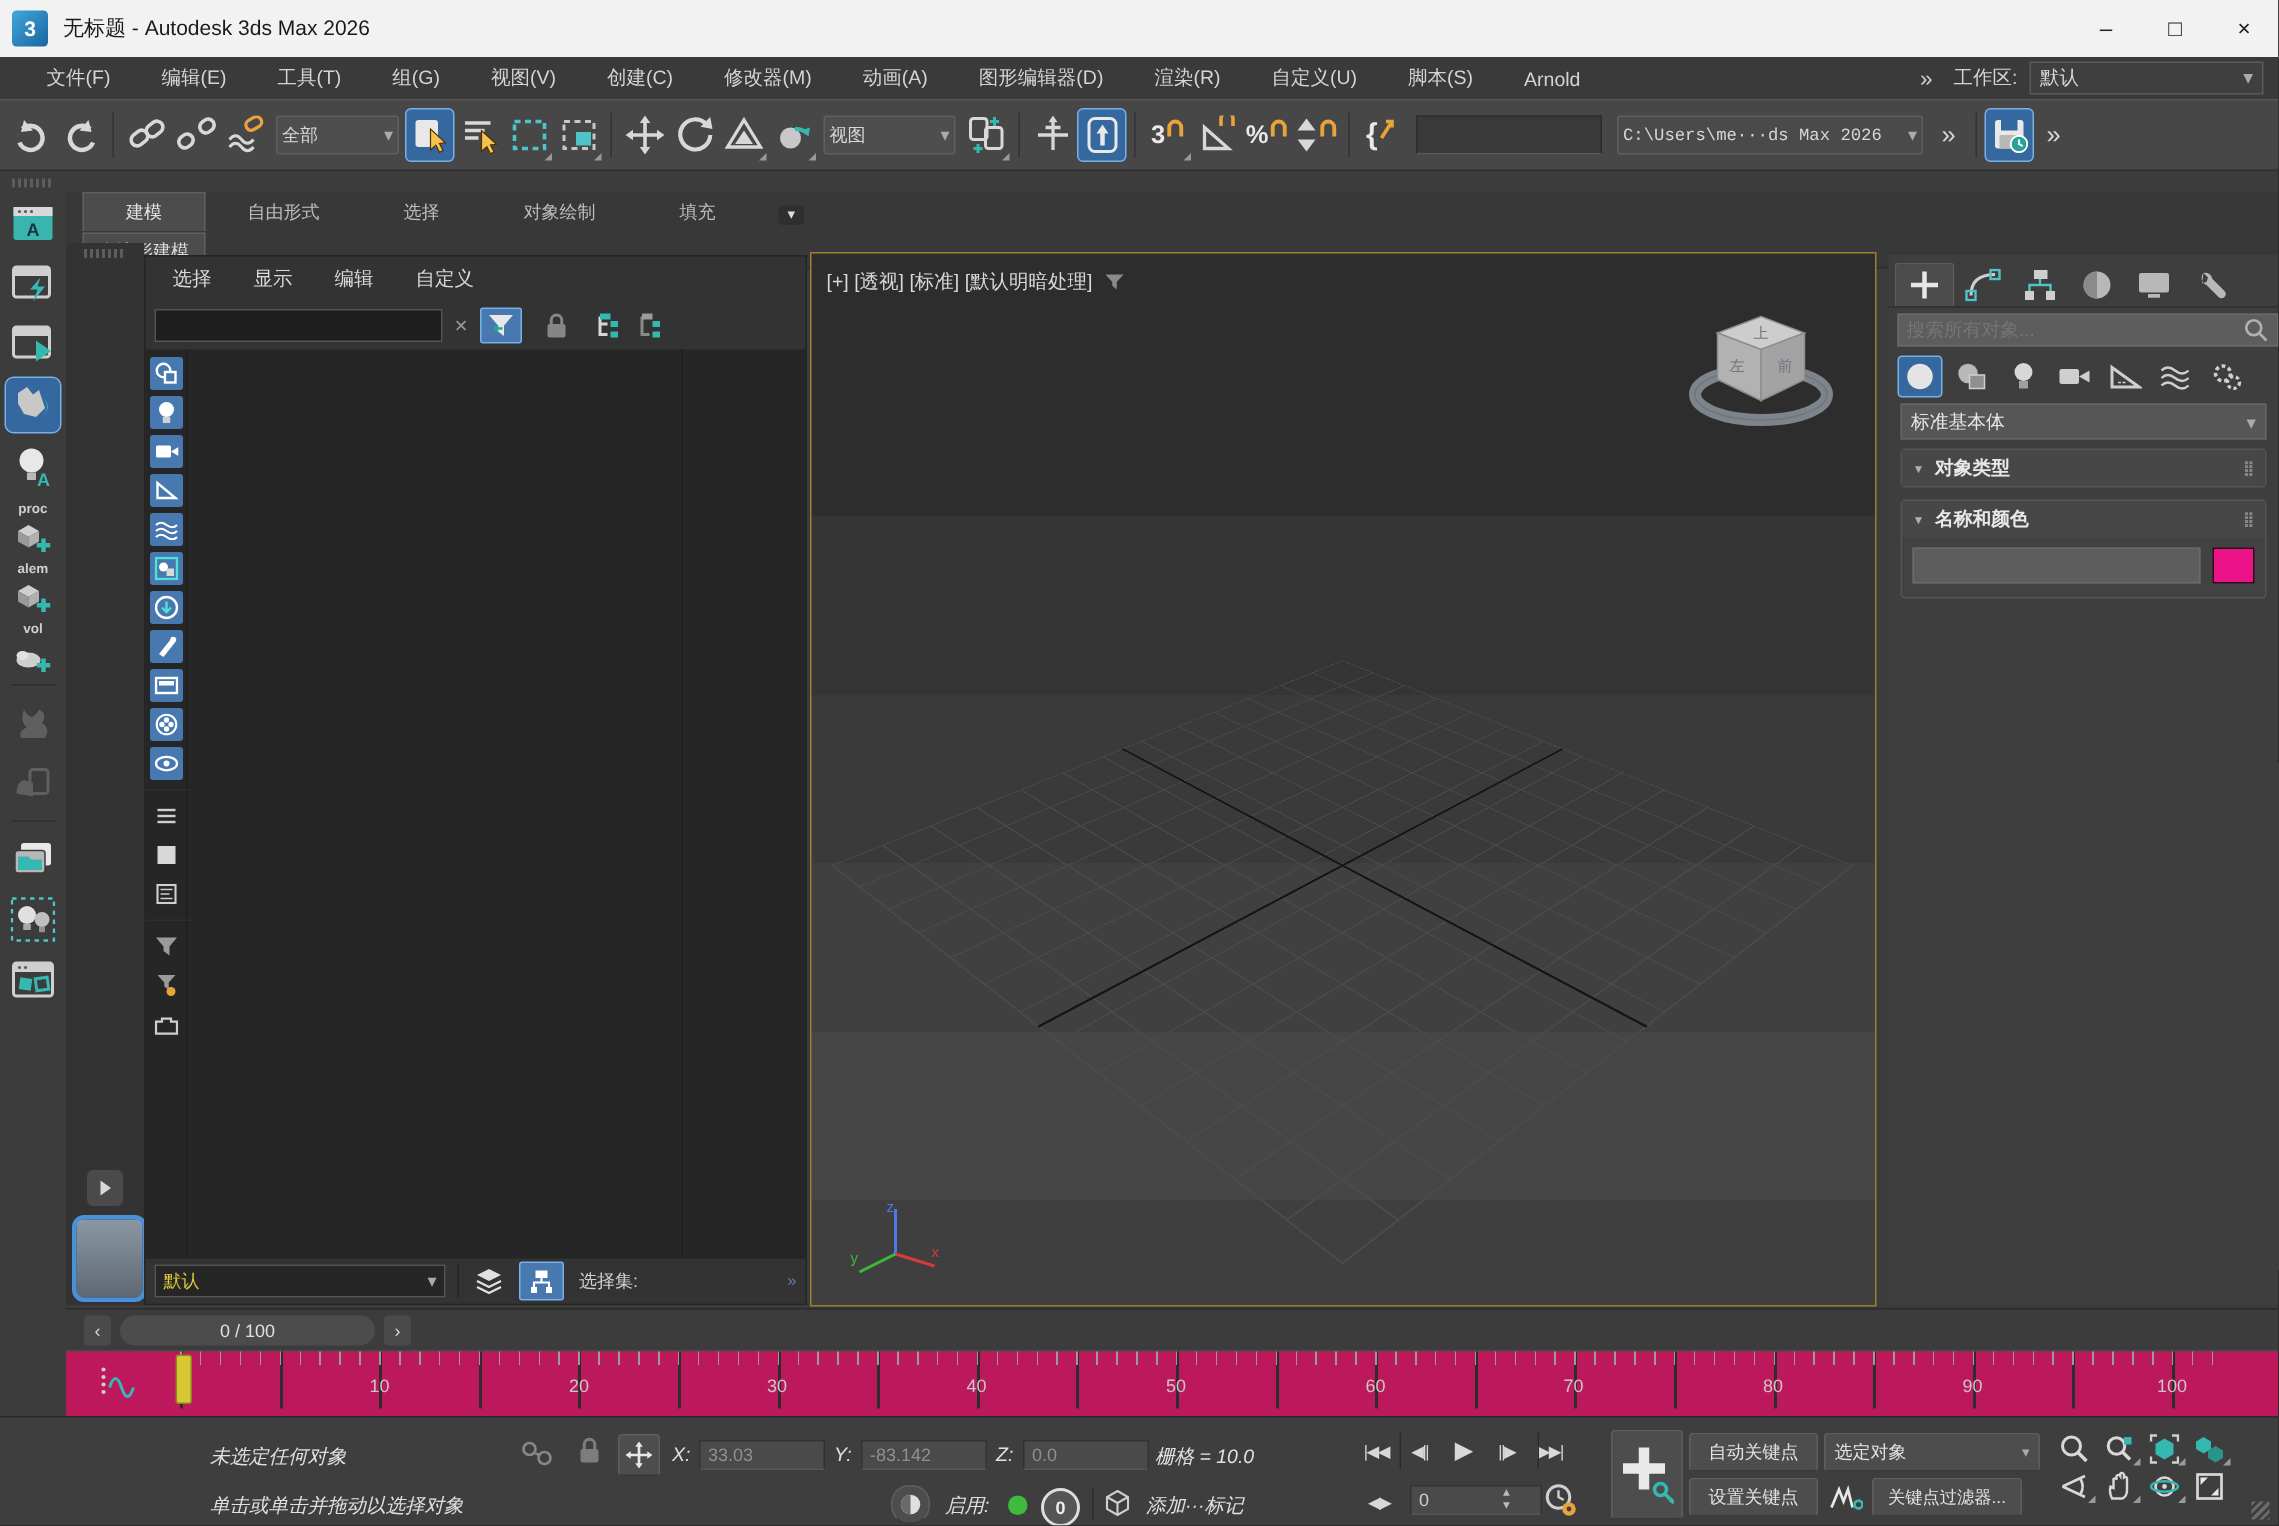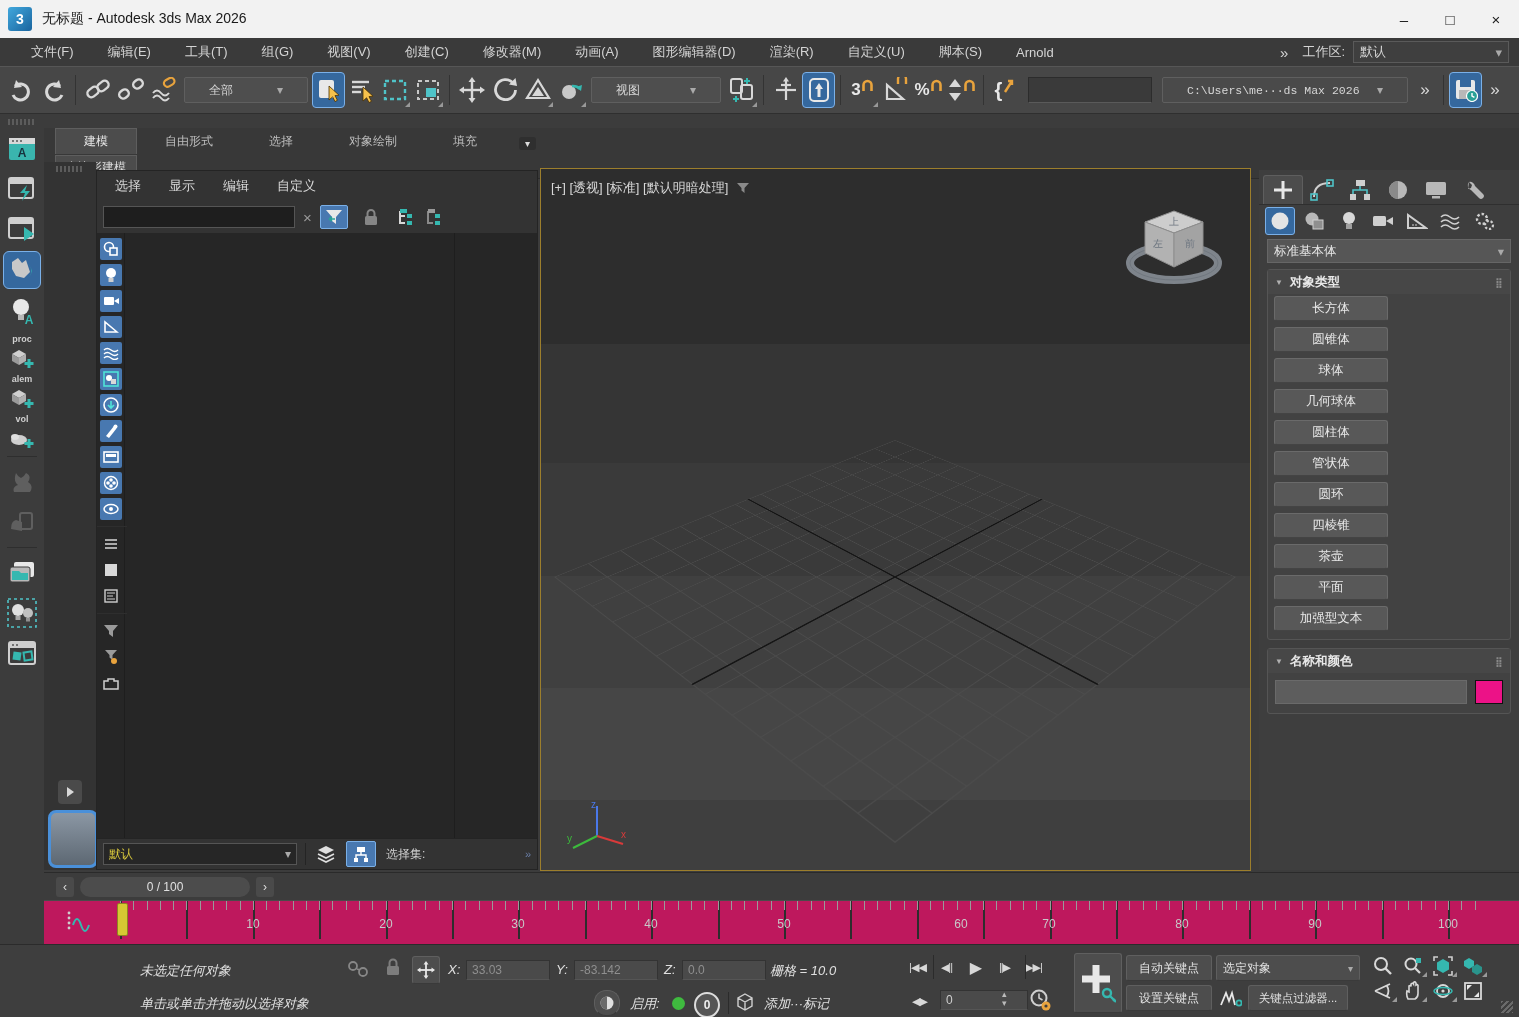--- a/index.html
+++ b/index.html
@@ -20,21 +20,21 @@
   .menubar{position:absolute;left:0;top:38px;right:0;height:28px;background:#3a3a3a;display:flex;align-items:center;padding-left:14px;color:#d4d4d4;font-size:13px;}
   .menu-item{padding:0 17px;height:28px;display:flex;align-items:center;}
   .mright{margin-left:auto;display:flex;align-items:center;padding-right:10px;}
   .ws-combo{width:142px;height:20px;background:#3f3f3f;border:1px solid #5a5a5a;display:flex;align-items:center;padding:0 6px;margin-left:8px;justify-content:space-between;}
 
   
   .toolbar{position:absolute;left:0;top:66px;right:0;height:46px;background:#474747;border-top:1px solid #565656;border-bottom:1px solid #2f2f2f;display:flex;align-items:center;padding:0 4px;}
   .tico{width:33px;height:36px;display:flex;align-items:center;justify-content:center;position:relative;flex:none;}
   .tico.active{background:#35689e;border:1px solid #7ab0e8;border-radius:4px;width:31px;height:34px;}
   .tsep{width:1px;height:30px;background:#333;margin:0 5px;flex:none;}
-  .tcombo{height:24px;background:#4e4e4e;border:1px solid #5f5f5f;border-radius:2px;display:flex;align-items:center;padding:0 24px;margin:0 4px;justify-content:space-between;flex:none;}
+  .tcombo{height:24px;background:#4e4e4e;border:1px solid #5f5f5f;border-radius:2px;display:flex;align-items:center;padding:0 3px;margin:0 4px;justify-content:space-between;flex:none;}
   .t-field{width:118px;height:22px;background:#3a3a3a;border:1px solid #2c2c2c;border-bottom-color:#5a5a5a;margin:0 6px;flex:none;}
   .fl::after{content:"";position:absolute;right:1px;bottom:1px;border-left:5px solid transparent;border-bottom:5px solid #999;}
   .snaptxt{font-size:17px;font-weight:bold;color:#e8e8e8;}
 
   
   .ribbon{position:absolute;left:0;top:112px;right:0;height:50px;background:#383838;border-bottom:1px solid #2c2c2c;margin-top:16px;}
   .rtabs{display:flex;height:26px;padding-left:55px;align-items:flex-end;color:#bdbdbd;}
   .rtab{padding:4px 28px;}
   .rtab.on{background:#4c4c4c;border:1px solid #5e5e5e;border-bottom:none;color:#e4e4e4;}
   .rcollapse{margin-left:14px;margin-bottom:4px;background:#2f2f2f;border-radius:3px;padding:1px 6px;color:#ddd;font-size:10px;}
@@ -742,20 +742,27 @@
             <rect x="2" y="2" width="20" height="13" rx="1.5" fill="#b8b8b8"></rect>
             <rect x="8" y="16" width="8" height="2.5" fill="#b8b8b8"></rect>
           </svg>
         </div>
       <div class="cp-tab">
           <svg width="22" height="22">
             <path d="M6 3 a5 5 0 0 0 2 8 l8 8 a2.6 2.6 0 0 0 4 -4 l-8 -8 a5 5 0 0 0 -6 -4 l3 3 -1 3 -3 1z" fill="#b8b8b8"></path>
           </svg>
         </div>
     </div>
+    <div class="cp-search">
+      <input class="cp-sinput" placeholder="搜索所有对象..." style="">
+      <svg width="18" height="18" style="margin-left:-24px;">
+          <circle cx="7.5" cy="7.5" r="5" fill="none" stroke="#b0b0b0" stroke-width="1.8"></circle>
+          <line x1="11" y1="11" x2="16" y2="16" stroke="#b0b0b0" stroke-width="1.8"></line>
+        </svg>
+    </div>
     <div class="cp-cats">
       <div class="cp-cat on">
           <svg width="20" height="20">
             <circle cx="10" cy="10" r="8.5" fill="#e4e4e4"></circle>
           </svg>
         </div>
       <div class="cp-cat">
           <svg width="22" height="20">
             <circle cx="8" cy="8" r="6.5" fill="#b8b8b8"></circle>
             <rect x="9" y="9" width="10" height="9" fill="#8f8f8f" stroke="#cfcfcf"></rect>
@@ -793,33 +800,20 @@
     </div>
     <div class="cp-drop">
       <span>标准基本体</span>
         <span style="color:#aaa;">▾</span>
     </div>
     <div class="roll">
       <div class="roll-hd">
         <span style="font-size:8px;color:#b0b0b0;">▼</span>
         <span>对象类型</span>
         <span class="roll-grip">⣿</span>
-      </div>
-      <div class="objgrid">
-        <div class="obj-btn">长方体</div>
-        <div class="obj-btn">圆锥体</div>
-        <div class="obj-btn">球体</div>
-        <div class="obj-btn">几何球体</div>
-        <div class="obj-btn">圆柱体</div>
-        <div class="obj-btn">管状体</div>
-        <div class="obj-btn">圆环</div>
-        <div class="obj-btn">四棱锥</div>
-        <div class="obj-btn">茶壶</div>
-        <div class="obj-btn">平面</div>
-        <div class="obj-btn">加强型文本</div>
       </div>
     </div>
     <div class="roll">
       <div class="roll-hd">
         <span style="font-size:8px;color:#b0b0b0;">▼</span>
         <span>名称和颜色</span>
         <span class="roll-grip">⣿</span>
       </div>
       <div class="ncrow">
         <input class="ncfield" style="">
@@ -846,21 +840,21 @@
         </g>
         <path d="M7 16 q4 -12 8 0 t8 0" fill="none" stroke="#35b8b0" stroke-width="2"></path>
       </svg>
     <div class="ticks-seg"></div>
     <div class="ticks-minor"></div>
     <span class="tick-num" style="left:209px;">10</span>
     <span class="tick-num" style="left:342px;">20</span>
     <span class="tick-num" style="left:474px;">30</span>
     <span class="tick-num" style="left:607px;">40</span>
     <span class="tick-num" style="left:740px;">50</span>
-    <span class="tick-num" style="left:873px;margin-left:44px;">60</span>
+    <span class="tick-num" style="left:873px;">60</span>
     <span class="tick-num" style="left:1005px;">70</span>
     <span class="tick-num" style="left:1138px;">80</span>
     <span class="tick-num" style="left:1271px;">90</span>
     <span class="tick-num" style="left:1404px;">100</span>
     <div class="tmarker"></div>
   </div>
 
   <div class="sb">
     <span class="sb-txt" style="left:140px;top:17px;">未选定任何对象</span>
     <span class="sb-txt" style="left:140px;top:50px;">单击或单击并拖动以选择对象</span>

